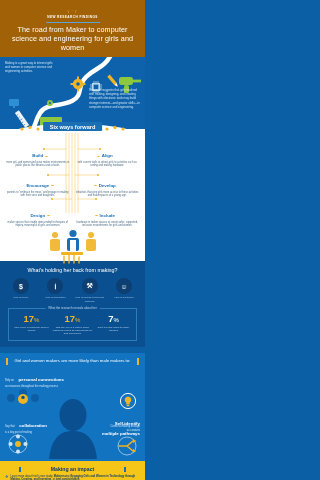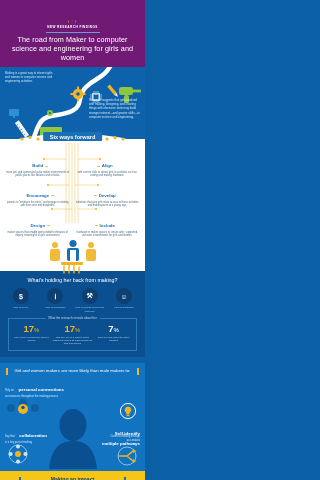--- a/index.html
+++ b/index.html
@@ -7,22 +7,22 @@
   body {
     font-family:"Liberation Sans", sans-serif;
     background:#0b5fa5;
     overflow:hidden;
     position:relative;
   }
   .page { width:145px; height:480px; position:relative; }
 
   
   .hero {
-    background:#701a75;
-    padding:16px 6px 0 6px;
+    background:#a16207;
+    padding:6px 6px 0 6px;
     position:relative;
   }
   .eyebrow-wrap { text-align:center; padding-top:4px; }
   .spark {
     color:#f5d04e; font-size:3.5px; letter-spacing:1px;
     display:block; line-height:4px;
   }
   .eyebrow {
     color:#ffffff; font-size:3.1px; letter-spacing:.45px;
     font-weight:bold; display:block; margin-top:1px;

